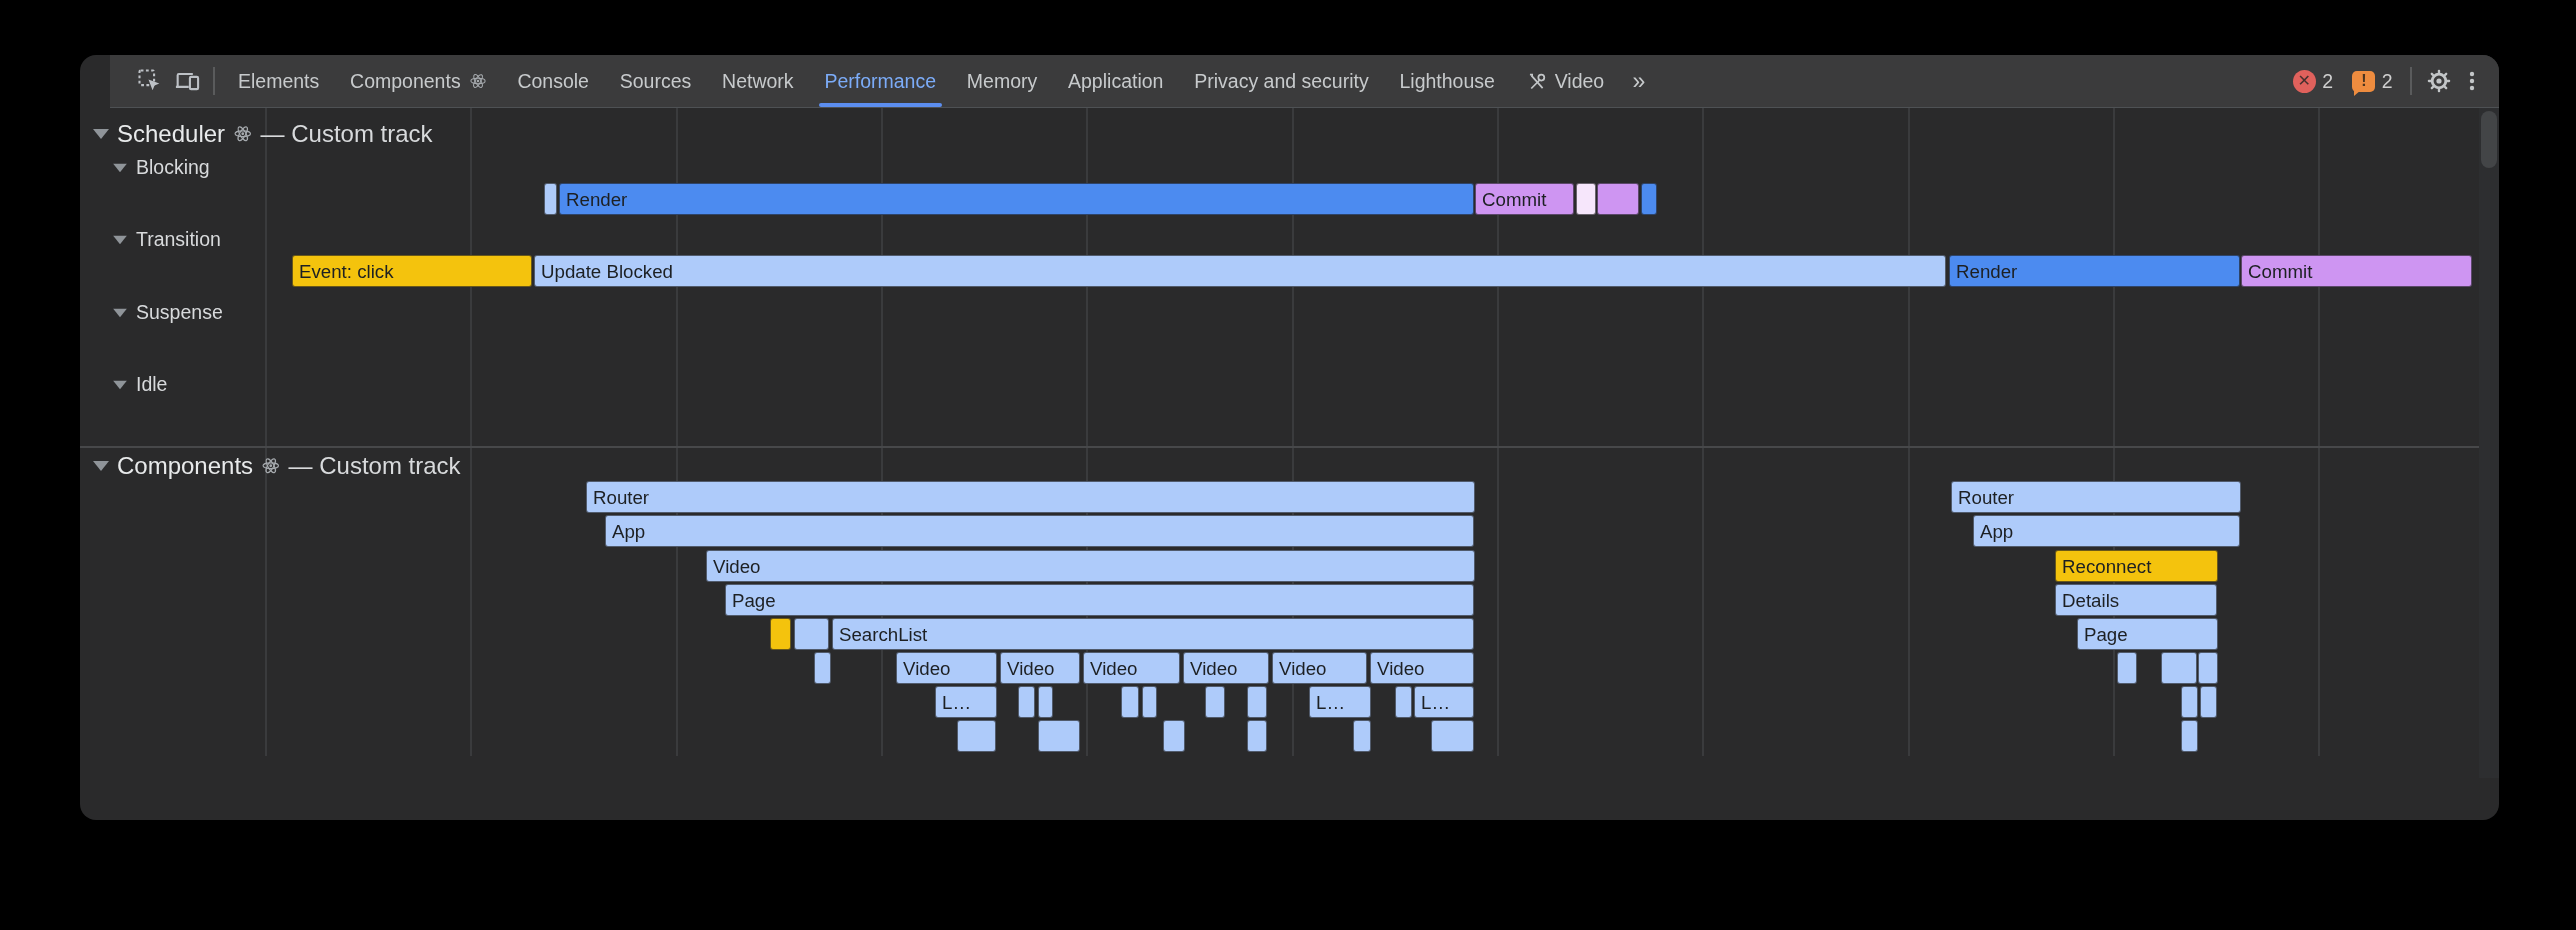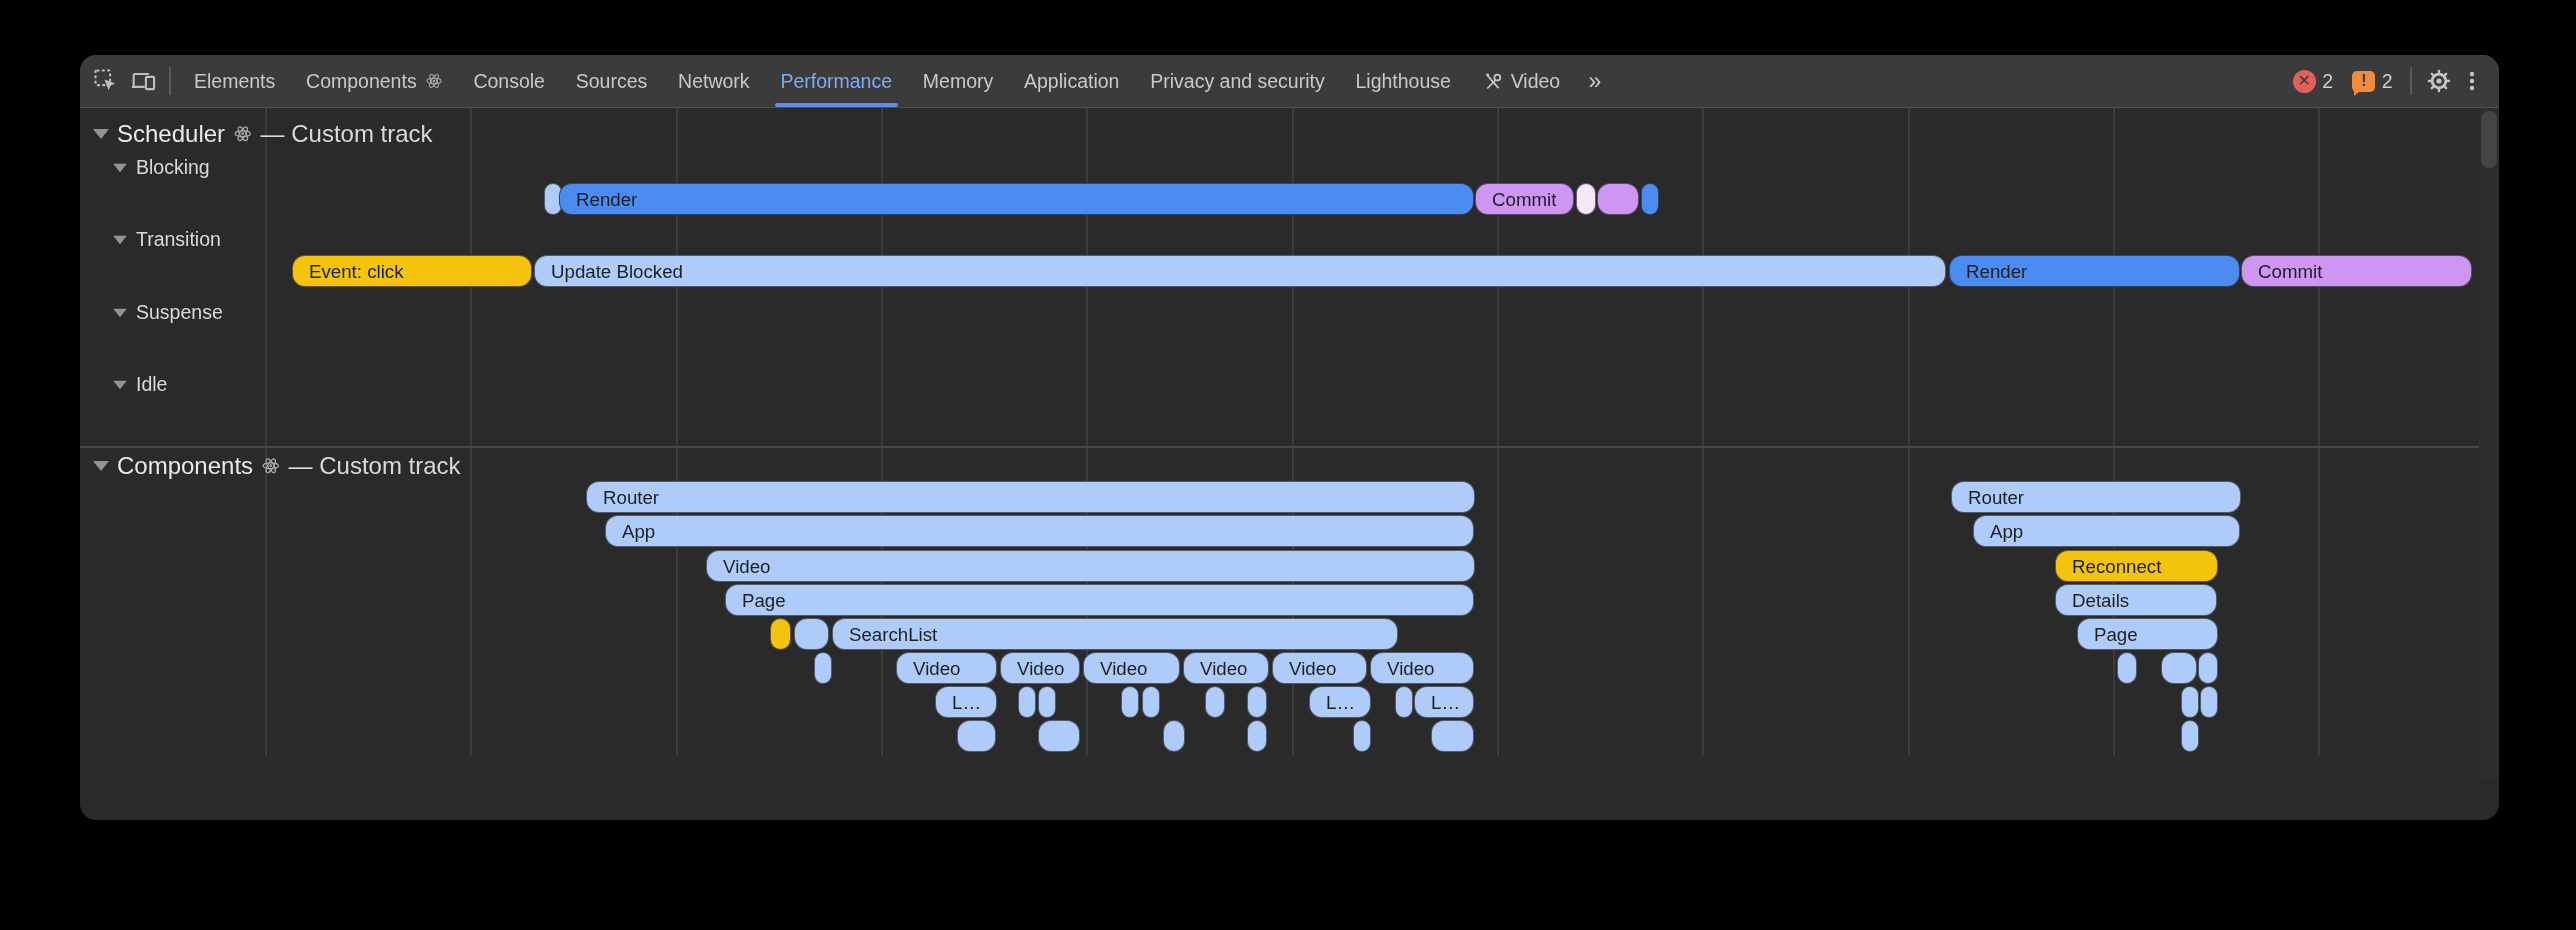--- a/index.html
+++ b/index.html
@@ -7,21 +7,21 @@
          font-family:"Liberation Sans","DejaVu Sans",sans-serif;}
   .window{position:absolute;left:80px;top:55px;width:2419px;height:765px;border-radius:16px;
           overflow:hidden;background:#2A2A2B;box-shadow:0 16px 57px rgba(0,0,0,.65);}
   
   .titlebar{position:relative;height:41px;background:#ECEAE8;display:flex;align-items:center;justify-content:center;}
   .traffic{position:absolute;left:18px;top:0;height:100%;display:flex;align-items:center;gap:16px;}
   .tl{width:19.5px;height:19.5px;border-radius:50%;}
   .tl.red{background:#FF5F57;} .tl.yellow{background:#FEBC2E;} .tl.green{background:#28C840;}
   .title{font-size:21px;font-weight:700;color:#3B3B3B;letter-spacing:0.2px;}
   
-  .tabbar{height:52px;background:#3B3B3C;border-bottom:1.6px solid #4E5154;display:flex;align-items:center;padding:0 13px 0 7px;}
+  .tabbar{height:52px;background:#3B3B3C;border-bottom:1.6px solid #4E5154;display:flex;align-items:center;padding:0 13px 0 21px;margin-left:30px;}
   .iconbtn{width:37px;height:42px;display:flex;align-items:center;justify-content:center;flex:none;}
   .vsep{width:1.6px;height:28px;background:#5A5B5C;margin:0 8px;flex:none;}
   .tab{display:flex;align-items:center;gap:8px;position:relative;height:52px;padding:0 15.4px;
        font-size:19.5px;color:#C7CACC;white-space:nowrap;flex:none;}
   .tab.active{color:#7CACF8;}
   .tab.active::after{content:"";position:absolute;left:9.7px;right:9.7px;bottom:0;height:4px;border-radius:3.2px;background:#5C8EF0;}
   .chevrons{font-size:23px;color:#C7CACC;padding:0 13px;flex:none;}
   .spacer{flex:1;}
   .badge{display:flex;align-items:center;gap:6.5px;margin:0 9.7px;flex:none;}
   .badge .cnt{font-size:19.5px;color:#CFCFCF;}
@@ -32,21 +32,21 @@
   .issicon::after{content:"";position:absolute;left:1.6px;bottom:-4.9px;border-left:7.3px solid #EE8C3F;border-bottom:6.5px solid transparent;}
   
   .content{position:relative;height:670px;background:#2A2A2B;overflow:hidden;}
   .grid{position:absolute;top:0;width:1.6px;background:#3A3B3D;}
   .trackhead{position:absolute;display:flex;align-items:center;gap:8px;font-size:24px;color:#E8EAEB;white-space:nowrap;}
   .lane{position:absolute;display:flex;align-items:center;gap:8px;font-size:19.5px;color:#D8DADC;white-space:nowrap;}
   .tri{width:0;height:0;border-left:8px solid transparent;border-right:8px solid transparent;border-top:10.6px solid #8F9499;flex:none;}
   .dash{color:#D8DADC;}
   .sep{position:absolute;left:0;width:100%;height:1.6px;background:#47484A;}
   .bar{position:absolute;height:32px;box-sizing:border-box;border:0.8px solid rgba(30,31,33,.65);
-       font-size:18.7px;color:#1D2023;line-height:31px;padding-left:16px;overflow:hidden;white-space:nowrap;border-radius:13px;}
+       font-size:18.7px;color:#1D2023;line-height:31px;padding-left:6px;overflow:hidden;white-space:nowrap;border-radius:3px;}
   .scrollgutter{position:absolute;top:0;right:0;width:20px;height:100%;background:#2D2E30;}
   .scrollthumb{position:absolute;top:3.2px;right:2.4px;width:15.4px;height:57px;border-radius:8px;background:#434547;}
   .atom{flex:none;}
 </style>
 </head>
 <body>
 
 <div class="stage">
   <div class="window">
 
@@ -224,21 +224,21 @@
         <div class="bar" style="left: 212px; top: 147px; width: 240px; background: rgb(244, 195, 13);">Event: click</div>
         <div class="bar" style="left: 454px; top: 147px; width: 1412px; background: rgb(174, 203, 250);">Update Blocked</div>
         <div class="bar" style="left: 1869px; top: 147px; width: 291px; background: rgb(76, 139, 240);">Render</div>
         <div class="bar" style="left: 2161px; top: 147px; width: 231px; background: rgb(206, 149, 242);">Commit</div>
         <div class="bar" style="left: 506px; top: 373px; width: 889px; background: rgb(174, 203, 250);">Router</div>
         <div class="bar" style="left: 525px; top: 407px; width: 869px; background: rgb(174, 203, 250);">App</div>
         <div class="bar" style="left: 626px; top: 442px; width: 769px; background: rgb(174, 203, 250);">Video</div>
         <div class="bar" style="left: 645px; top: 476px; width: 749px; background: rgb(174, 203, 250);">Page</div>
         <div class="bar" style="left: 690px; top: 510px; width: 21px; background: rgb(244, 195, 13);"></div>
         <div class="bar" style="left: 714px; top: 510px; width: 35px; background: rgb(174, 203, 250);"></div>
-        <div class="bar" style="left: 752px; top: 510px; width: 566px; background: rgb(174, 203, 250);">SearchList</div>
+        <div class="bar" style="left: 752px; top: 510px; width: 642px; background: rgb(174, 203, 250);">SearchList</div>
         <div class="bar" style="left: 734px; top: 544px; width: 17px; background: rgb(174, 203, 250);"></div>
         <div class="bar" style="left: 816px; top: 544px; width: 101px; background: rgb(174, 203, 250);">Video</div>
         <div class="bar" style="left: 920px; top: 544px; width: 80px; background: rgb(174, 203, 250);">Video</div>
         <div class="bar" style="left: 1003px; top: 544px; width: 97px; background: rgb(174, 203, 250);">Video</div>
         <div class="bar" style="left: 1103px; top: 544px; width: 86px; background: rgb(174, 203, 250);">Video</div>
         <div class="bar" style="left: 1192px; top: 544px; width: 95px; background: rgb(174, 203, 250);">Video</div>
         <div class="bar" style="left: 1290px; top: 544px; width: 104px; background: rgb(174, 203, 250);">Video</div>
         <div class="bar" style="left: 855px; top: 578px; width: 62px; background: rgb(174, 203, 250);">L…</div>
         <div class="bar" style="left: 938px; top: 578px; width: 17px; background: rgb(174, 203, 250);"></div>
         <div class="bar" style="left: 958px; top: 578px; width: 14.6px; background: rgb(174, 203, 250);"></div>

